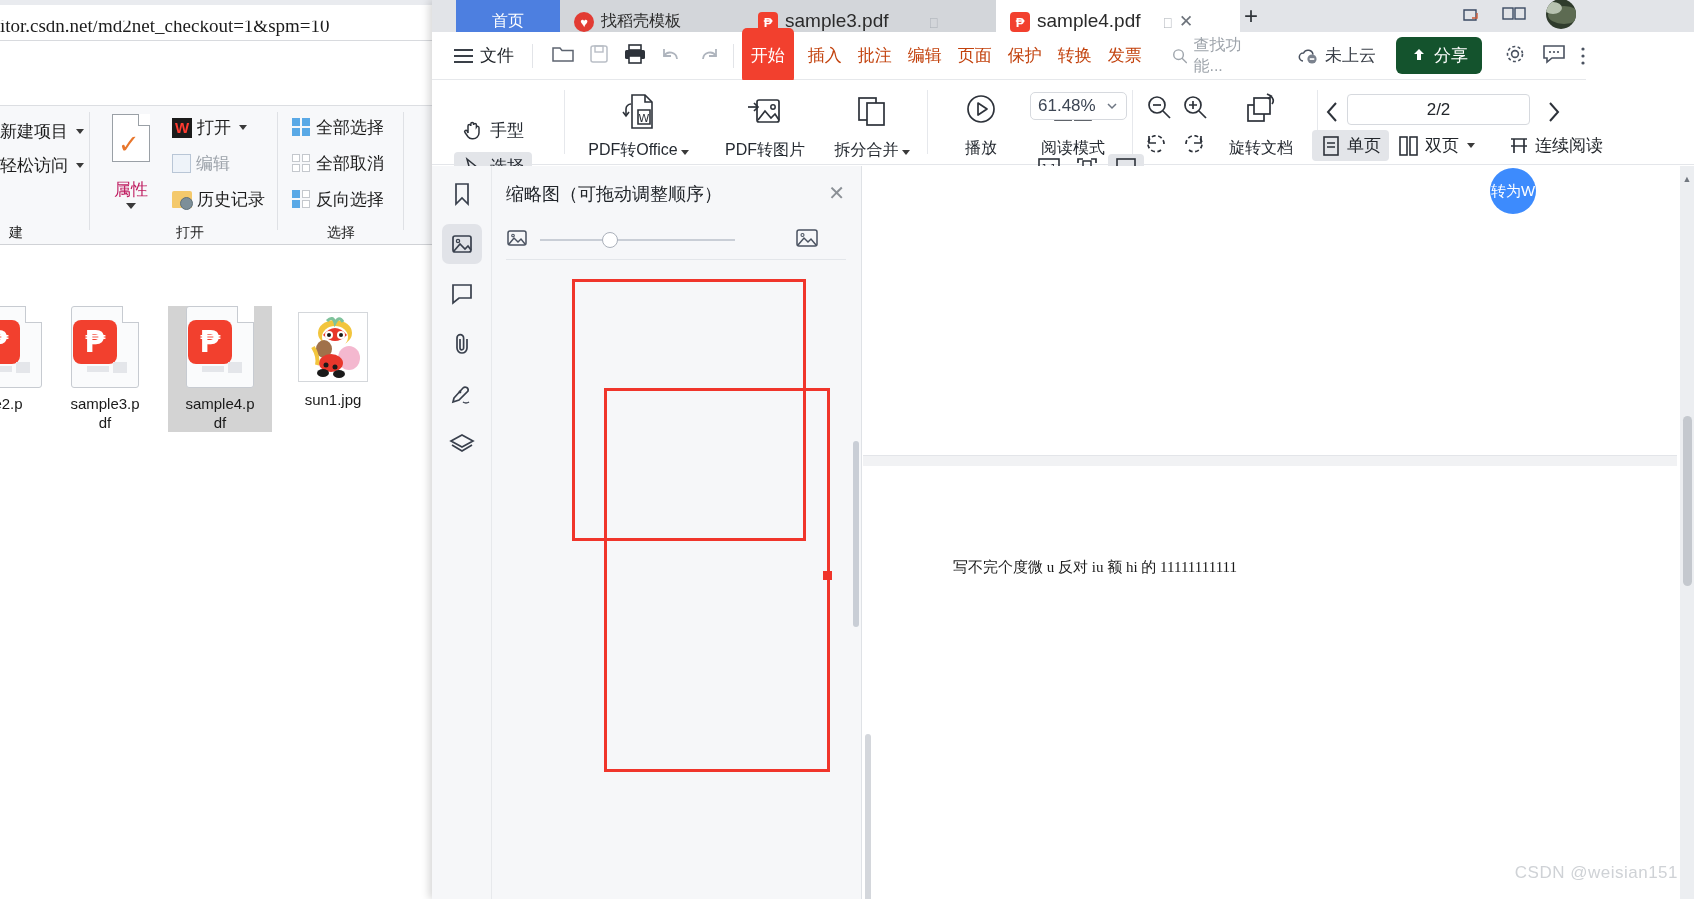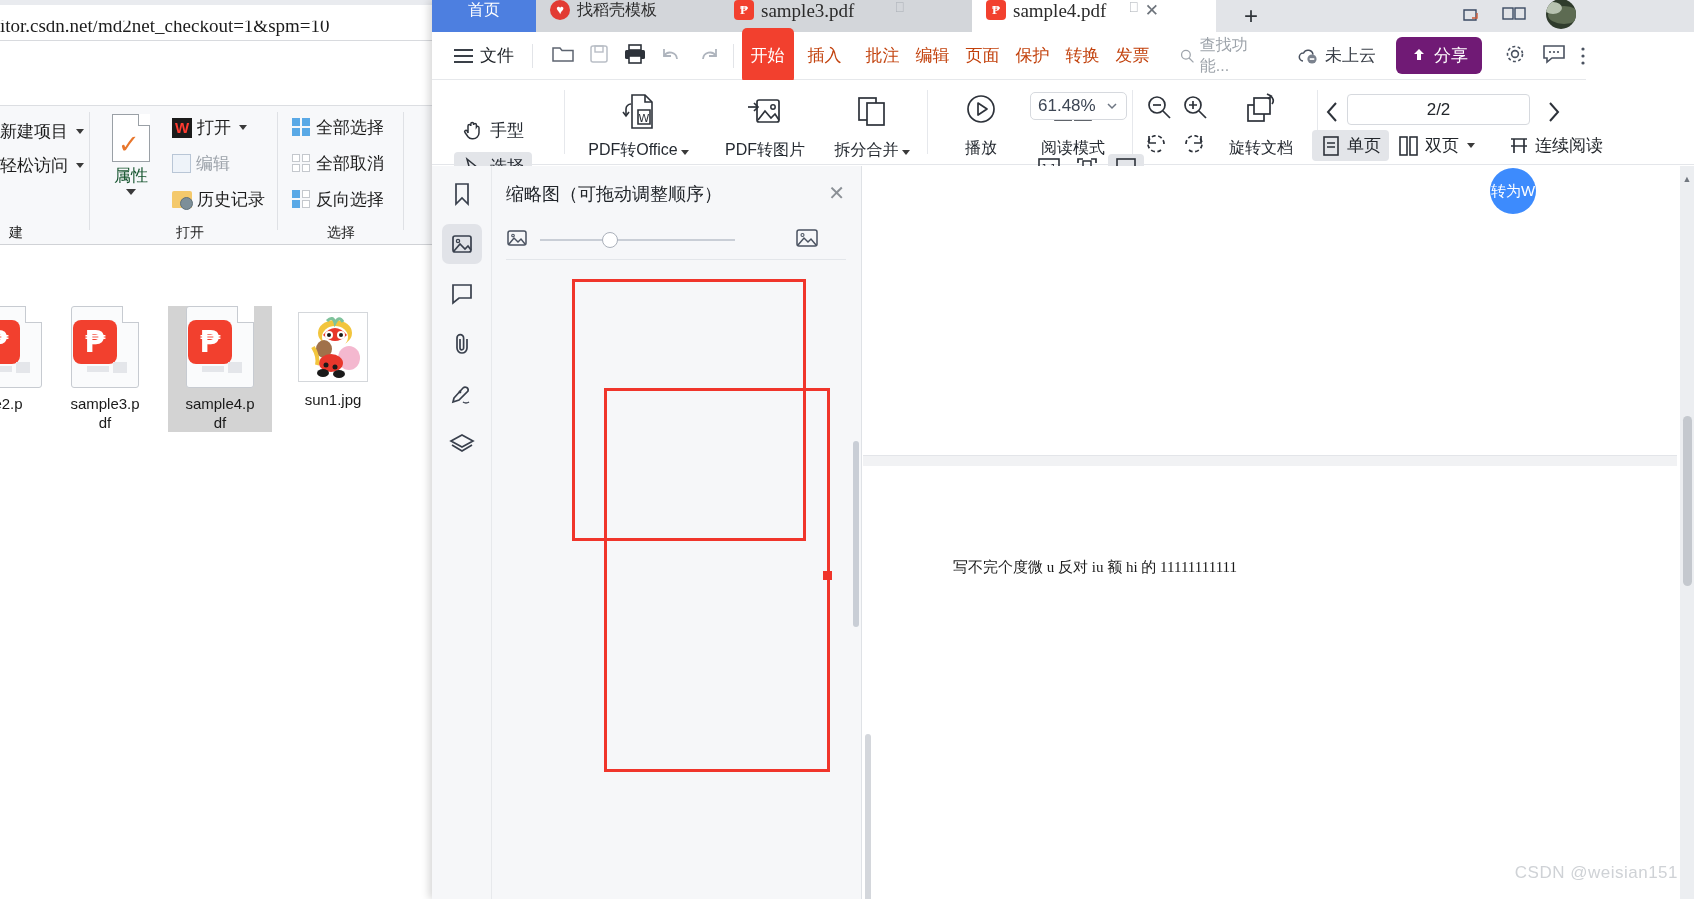--- a/index.html
+++ b/index.html
@@ -56,21 +56,21 @@
   .prop-btn { position: absolute; left: 10px; top: 8px; width: 62px; text-align: center; }
   .prop-doc {
     width: 38px; height: 48px; margin: 0 auto; background: #ffffff;
     border: 1px solid #9aa0a6; position: relative;
   }
   .prop-doc:after{
     content:""; position:absolute; right:-1px; top:-1px; width:11px;height:11px;
     background:#ffffff; border-left:1px solid #9aa0a6; border-bottom:1px solid #9aa0a6;
   }
   .prop-check { position: absolute; left: 5px; top: 16px; font-size: 26px; color: #e8762c; font-weight: bold; line-height: 1;}
-  .prop-label { font-size: 17px; color: #14532d; margin-top: 2px; }
+  .prop-label { font-size: 17px; color: #be185d; margin-top: 16px; }
   .prop-caret { margin: 0 auto; width:0;height:0;border-left:5px solid transparent;border-right:5px solid transparent;border-top:6px solid #3a3a3a; margin-top:2px;}
 
   .wps-icon { width: 20px; height: 20px; background: #1b1b1b; color: #ff3b30; font-weight: bold;
               font-size: 15px; display: inline-flex; align-items: center; justify-content: center; }
   .edit-icon { width: 19px; height: 19px; border: 1px solid #b9c6d6; background: #eef3f9; position: relative; }
   .hist-icon { width: 20px; height: 17px; background: #f4c96b; border-radius: 2px 2px 1px 1px; position: relative; }
   .hist-icon:after{content:"";position:absolute;right:-1px;bottom:-2px;width:11px;height:11px;border-radius:50%;background:#7d8f99;border:1px solid #5f7079;}
 
   .sq-icon { width: 19px; height: 19px; position: relative; }
   .sq-icon i { position: absolute; width: 8px; height: 8px; display: block; }
@@ -104,23 +104,24 @@
     position: relative; overflow: hidden;
   }
 
   
   #wps {
     position: absolute; left: 432px; top: 0; width: 1262px; height: 899px;
     background: #ffffff; box-shadow: -3px 0 8px rgba(0,0,0,.16);
   }
   .tabbar { position: absolute; left: 0; top: 0; width: 1262px; height: 32px; background: #e2e4e8; }
   .tab {
-    position: absolute; top: 0; height: 32px; display: flex; align-items: flex-start; gap: 7px;
+    position: absolute; top: 0; height: 32px; display: flex; align-items: flex-end; gap: 7px;
     padding: 0 14px; font-size: 16px; color: #2b2b2b; white-space: nowrap;
-    font-family: Liberation Serif, serif;
+    font-family: Liberation Sans, sans-serif;
+    margin-left: 24px;
   }
   .tab.home { background: #4d7fe0; color: #fff; justify-content: center; }
   .tab.inactive { background: #d3d6da; }
   .tab.active { background: #ffffff; }
   .tab-ico { width: 20px; height: 20px; border-radius: 4px; display:inline-flex;align-items:center;justify-content:center;
              font-size: 13px; font-weight: bold; color:#fff; }
   .tab-ico.daoke { background: #e23b33; border-radius: 50%; }
   .tab-ico.pdf { background: #f2402e; }
   .tab-mini { color: #a9aeb5; font-size: 14px; }
   .tab-x { color: #6d737b; font-size: 17px; }
@@ -133,21 +134,21 @@
     border-bottom: 1px solid #e6e8eb; display: flex; align-items: center;
   }
   .mb-item { display: flex; align-items: center; gap: 7px; font-size: 17px; color: #22262b; white-space: nowrap; }
   .hamburger { display:inline-block; width:19px; }
   .hamburger i{display:block;height:2px;background:#3a4048;margin:4px 0;}
   .mb-sep { width: 1px; height: 24px; background: #e2e4e8; }
   .ribbon-tab { font-size: 17px; color: #c2410c; padding: 3px 6px; white-space: nowrap; }
   .ribbon-tab.sel { background: #f2402e; color: #fff; border-radius: 5px; padding: 16px 9px; }
   .search-box { display:flex; align-items:center; gap: 6px; font-size: 16px; color: #9ea4ab; }
   .share-btn {
-    background: #701a75; color: #fff; border-radius: 6px; padding: 7px 14px;
+    background: #14532d; color: #fff; border-radius: 6px; padding: 7px 14px;
     font-size: 17px; display: flex; align-items: center; gap: 6px; white-space: nowrap;
   }
   .cloud-txt { display:flex;align-items:center;gap:6px; font-size: 17px; color: #3b4049; white-space: nowrap; }
 
   .toolbar {
     position: absolute; left: 0; top: 80px; width: 1262px; height: 85px; background: #ffffff;
     border-bottom: 1px solid #e4e6ea;
   }
   .tb-sep { position: absolute; top: 10px; width: 1px; height: 64px; background: #e6e8ec; }
   .tb-item { position: absolute; text-align: center; color: #252a31; font-size: 16px; white-space: nowrap; }
@@ -476,21 +477,21 @@
       <span style="margin-right:12px;">
         <svg width="22" height="20" viewBox="0 0 22 20">
             <path d="M6 15 a7 7 0 0 1 13 -3" fill="none" stroke="#aeb4bd" stroke-width="1.8"></path>
             <path d="M19 5 v7 h-7" fill="none" stroke="#aeb4bd" stroke-width="1.8"></path>
           </svg>
       </span>
       <div class="mb-sep" style="margin:0 8px 0 2px;"></div>
 
       <div class="ribbon-tab sel">开始</div>
       <div class="ribbon-tab" style="margin-left:8px;">插入</div>
-      <div class="ribbon-tab" style="margin-left:12px;">批注</div>
+      <div class="ribbon-tab" style="margin-left:4px;">批注</div>
       <div class="ribbon-tab" style="margin-left:4px;">编辑</div>
       <div class="ribbon-tab" style="margin-left:4px;">页面</div>
       <div class="ribbon-tab" style="margin-left:4px;">保护</div>
       <div class="ribbon-tab" style="margin-left:4px;">转换</div>
       <div class="ribbon-tab" style="margin-left:4px;">发票</div>
 
       <div class="search-box" style="margin-left:24px;">
         <svg width="18" height="18" viewBox="0 0 18 18">
             <circle cx="7.5" cy="7.5" r="5.5" fill="none" stroke="#9ea4ab" stroke-width="1.6"></circle>
             <path d="M11.5 11.5 L17 17" stroke="#9ea4ab" stroke-width="1.6"></path>

